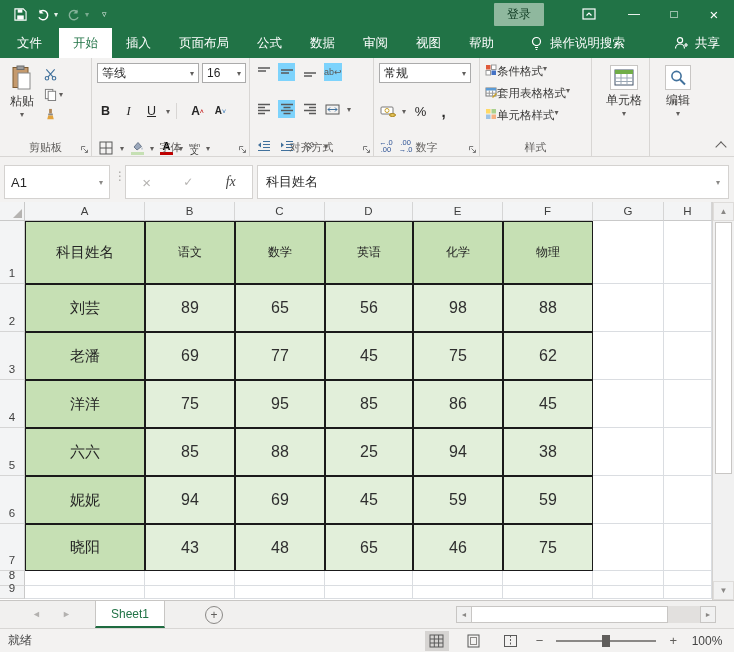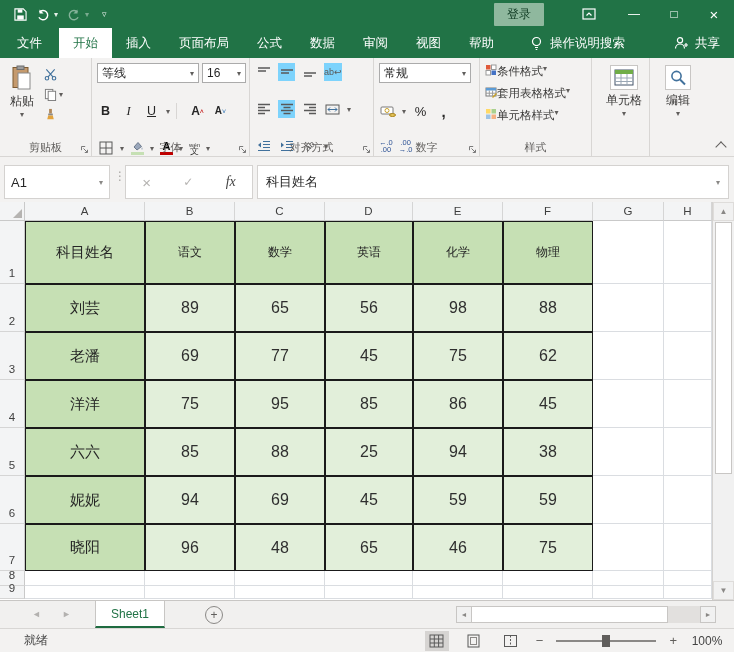--- a/index.html
+++ b/index.html
@@ -93,21 +93,21 @@
     display:flex;align-items:center;justify-content:center;font-size:12px;color:#217346;box-sizing:border-box}
   .addsheet{position:absolute;left:205px;top:5px;width:16px;height:16px;border:1px solid #8a8886;
     border-radius:50%;display:flex;align-items:center;justify-content:center;font-size:12px;color:#605e5c}
   .hscroll-l{position:absolute;top:5px;width:16px;height:17px;background:#f1f1f1;border:1px solid #c8c6c4;
     display:flex;align-items:center;justify-content:center;font-size:7px;color:#8a8886;box-sizing:border-box}
   .hthumb{position:absolute;top:5px;height:17px;background:#fff;border:1px solid #c8c6c4;box-sizing:border-box}
   .htrack{position:absolute;top:5px;height:17px;background:#e2e0de}
   
   .statusbar{position:absolute;top:628px;left:0;right:0;height:24px;background:#f3f2f1;
     border-top:1px solid #d8d6d4;box-sizing:border-box;display:flex;align-items:center;font-size:12px;color:#444}
-  .ready{margin-left:24px}
+  .ready{margin-left:8px}
   .sb-right{margin-left:auto;display:flex;align-items:center;gap:13px;margin-right:10px}
   .viewbtn{width:24px;height:20px;display:flex;align-items:center;justify-content:center}
   .viewbtn.sel{background:#d6d4d2}
   .zoomtrack{width:100px;height:2px;background:#8a8886;position:relative}
   .zoomthumb{position:absolute;left:46px;top:-5px;width:8px;height:12px;background:#605e5c}
   .zoomsign{font-size:13px;color:#605e5c}
   .zoomtext{min-width:34px;text-align:center}
 </style>
 </head>
 <body>
@@ -536,21 +536,21 @@
       <div class="cell tc tc-name">妮妮</div>
       <div class="cell tc tc-val">94</div>
       <div class="cell tc tc-val">69</div>
       <div class="cell tc tc-val">45</div>
       <div class="cell tc tc-val">59</div>
       <div class="cell tc tc-val">59</div>
       <div class="cell"></div>
       <div class="cell"></div>
       <div class="hcell rhead">7</div>
       <div class="cell tc tc-name">晓阳</div>
-      <div class="cell tc tc-val">96</div>
+      <div class="cell tc tc-val">43</div>
       <div class="cell tc tc-val">48</div>
       <div class="cell tc tc-val">65</div>
       <div class="cell tc tc-val">46</div>
       <div class="cell tc tc-val">75</div>
       <div class="cell"></div>
       <div class="cell"></div>
       <div class="hcell rhead">8</div>
       <div class="cell"></div>
       <div class="cell"></div>
       <div class="cell"></div>

